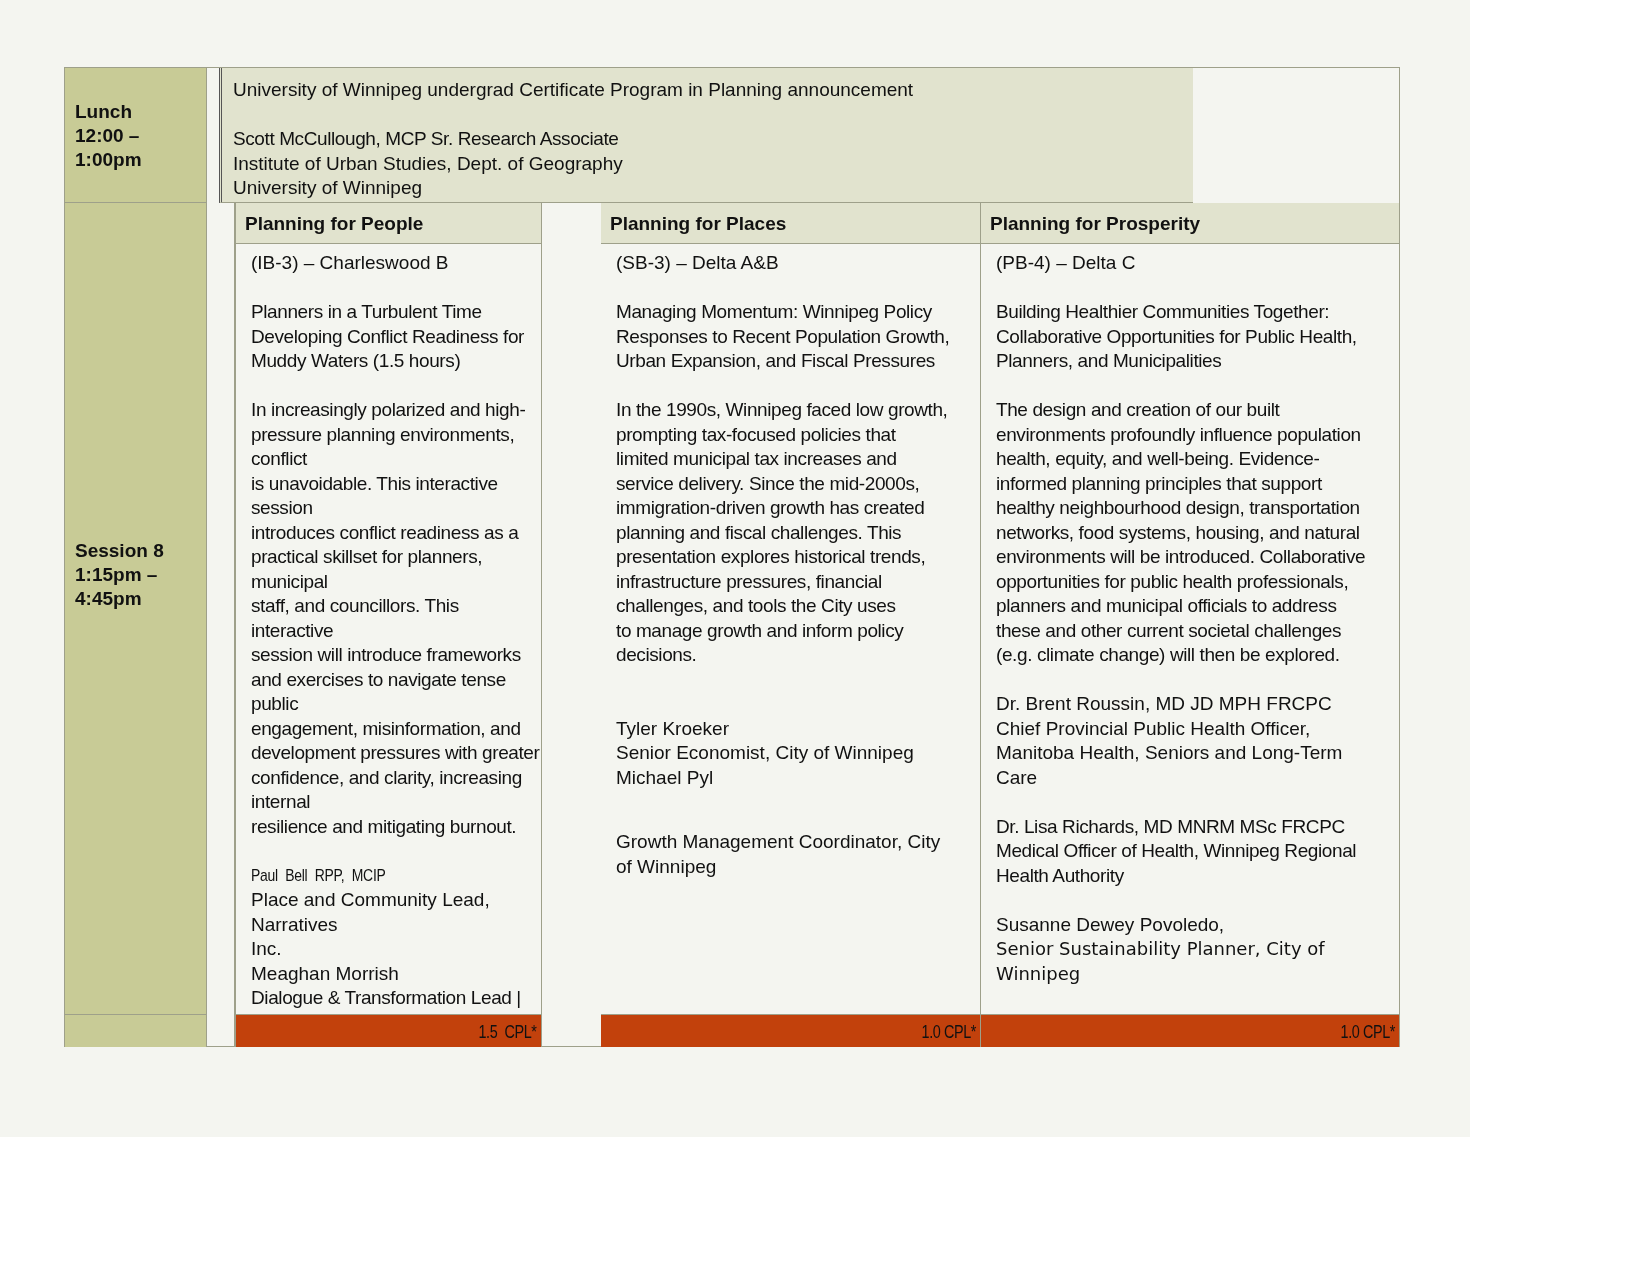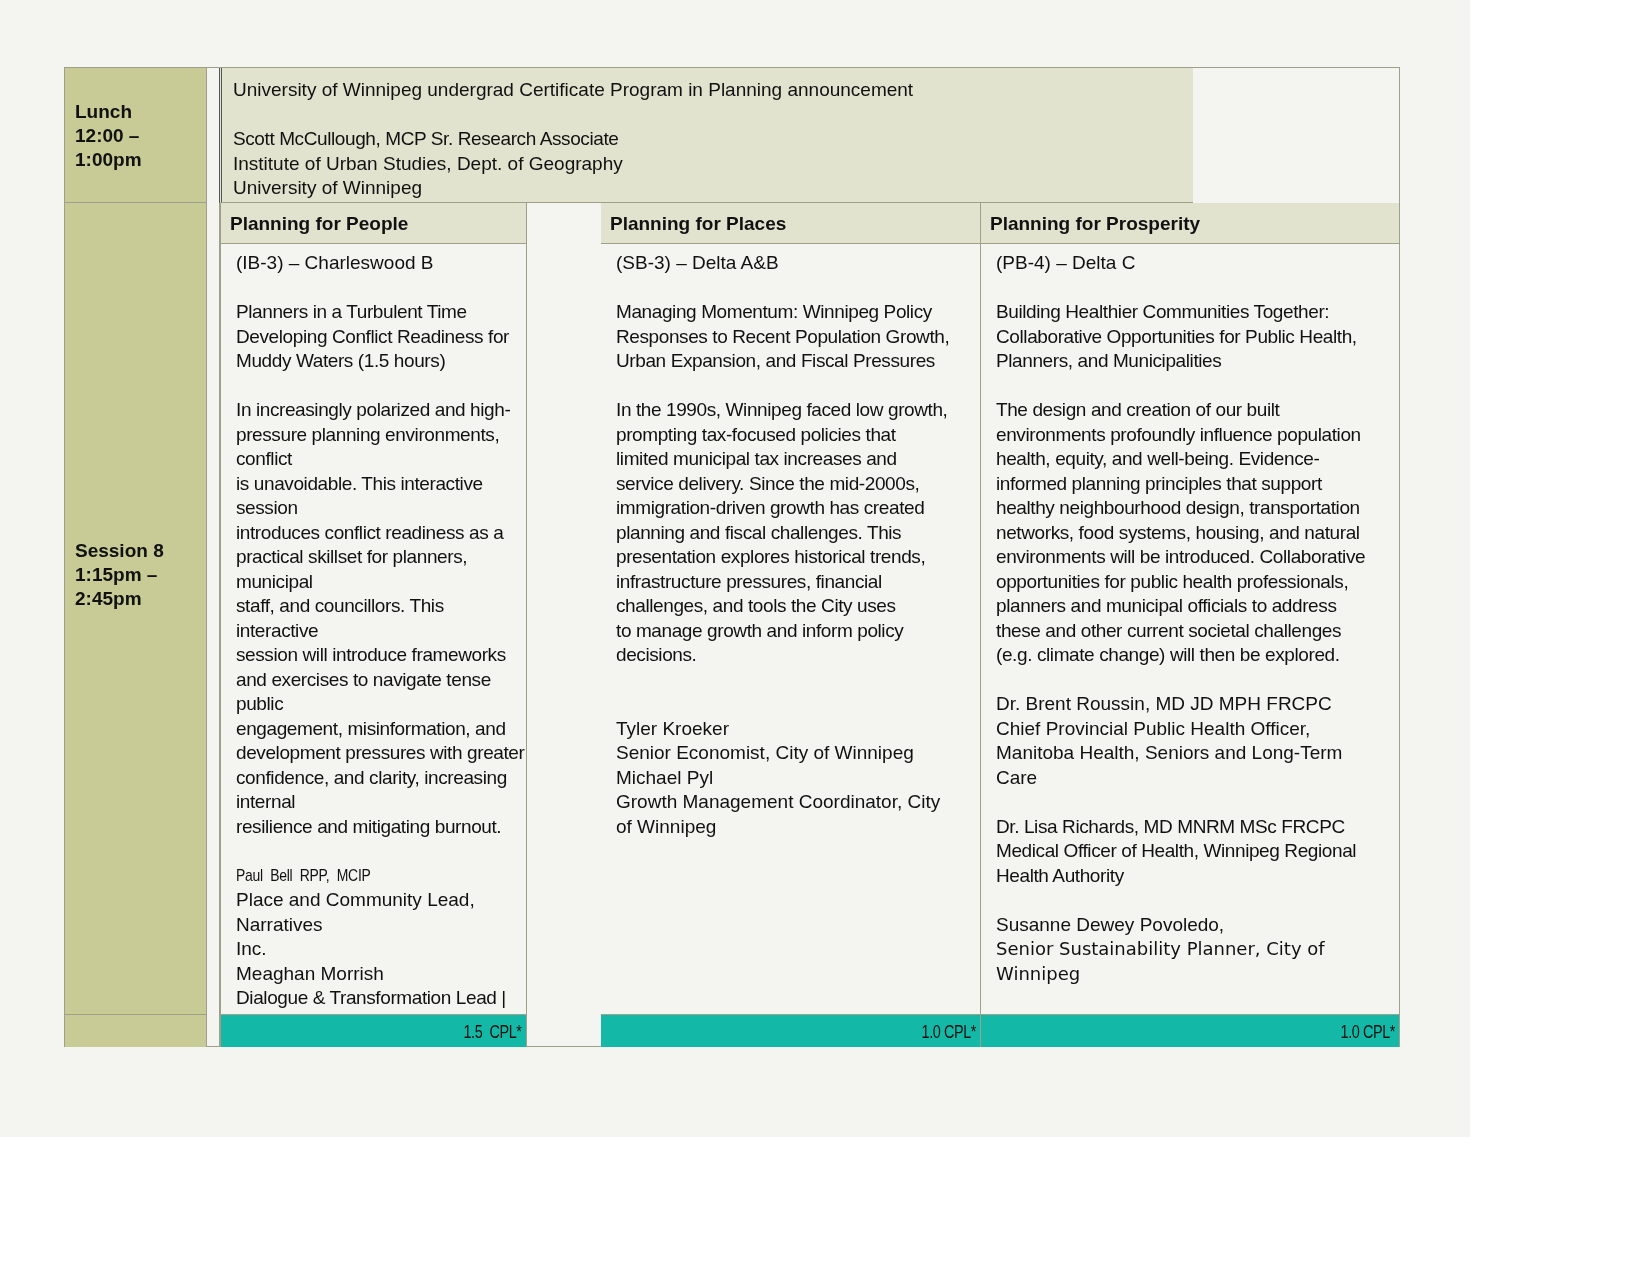--- a/index.html
+++ b/index.html
@@ -32,24 +32,24 @@
   .hdr {
     top: 135px; height: 41px; background: #e1e3ce; border-bottom: 1px solid #9ea08a;
     border-right: 1px solid #9ea08a; padding: 10px 0 0 9px; font-weight: bold; font-size: 19px;
   }
   .body-col {
     top: 176px; height: 771px; border-right: 1px solid #9ea08a; border-bottom: 1px solid #9ea08a;
     padding: 7px 0 0 15px; font-size: 19px; line-height: 24.5px; background: #f4f5f0;
   }
   .foot-col {
     top: 947px; height: 32px; border-right: 1px solid #9ea08a;
-    font-size: 18px; text-align: right; padding: 7px 4px 0 0; background: #14b8a6;
+    font-size: 18px; text-align: right; padding: 7px 4px 0 0; background: #c2410c;
     transform-origin: right; letter-spacing: -0.5px;
   }
-  .c1 { left: 154px; width: 308px; border-left: 2px solid #9ea08a; }
+  .c1 { left: 169px; width: 308px; border-left: 2px solid #9ea08a; }
   .c2 { left: 536px; width: 380px; }
   .c3 { left: 916px; width: 418px; border-right: none; }
   .para { margin: 0 0 24.5px 0; white-space: pre-line; }
   .tight { letter-spacing: -0.4px; }
   .narrow { font-family: "Liberation Sans", sans-serif; font-size: 17px; letter-spacing: -0.3px; }
   .dejavu { font-family: "DejaVu Sans", sans-serif; font-size: 18px; }
 </style>
 </head>
 <body>
 
@@ -67,21 +67,21 @@
       <div class="para" style="margin-bottom:24.5px;">University of Winnipeg undergrad Certificate Program in Planning announcement</div>
       <div class="tight">Scott McCullough, MCP Sr. Research Associate</div>
       <div>Institute of Urban Studies, Dept. of Geography</div>
       <div>University of Winnipeg</div>
     </div>
 
     <div class="cell side side-session">
       <div class="side-label" style="top:336px;">
         <div>Session 8</div>
         <div>1:15pm –</div>
-        <div>2:45pm</div>
+        <div>4:45pm</div>
       </div>
     </div>
     <div class="cell side side-foot"></div>
 
     <div class="cell hdr c1">Planning for People</div>
     <div class="cell hdr c2">Planning for Places</div>
     <div class="cell hdr c3">Planning for Prosperity</div>
 
     <div class="cell body-col c1">
       <div class="para">(IB-3) – Charleswood B</div>
@@ -120,21 +120,21 @@
 immigration-driven growth has created
 planning and fiscal challenges. This
 presentation explores historical trends,
 infrastructure pressures, financial
 challenges, and tools the City uses
 to manage growth and inform policy
 decisions.</div>
       <div>Tyler Kroeker</div>
       <div>Senior Economist, City of Winnipeg</div>
       <div>Michael Pyl</div>
-      <div style="white-space:pre-line;">Growth Management Coordinator, City
+      <div style="white-space:pre-line;margin-top:40px;">Growth Management Coordinator, City
 of Winnipeg</div>
     </div>
 
     <div class="cell body-col c3">
       <div class="para">(PB-4) – Delta C</div>
       <div class="para tight">Building  Healthier  Communities  Together:
 Collaborative Opportunities for Public Health,
 Planners,  and  Municipalities</div>
       <div class="para tight">The design and creation of our built
 environments profoundly influence population

